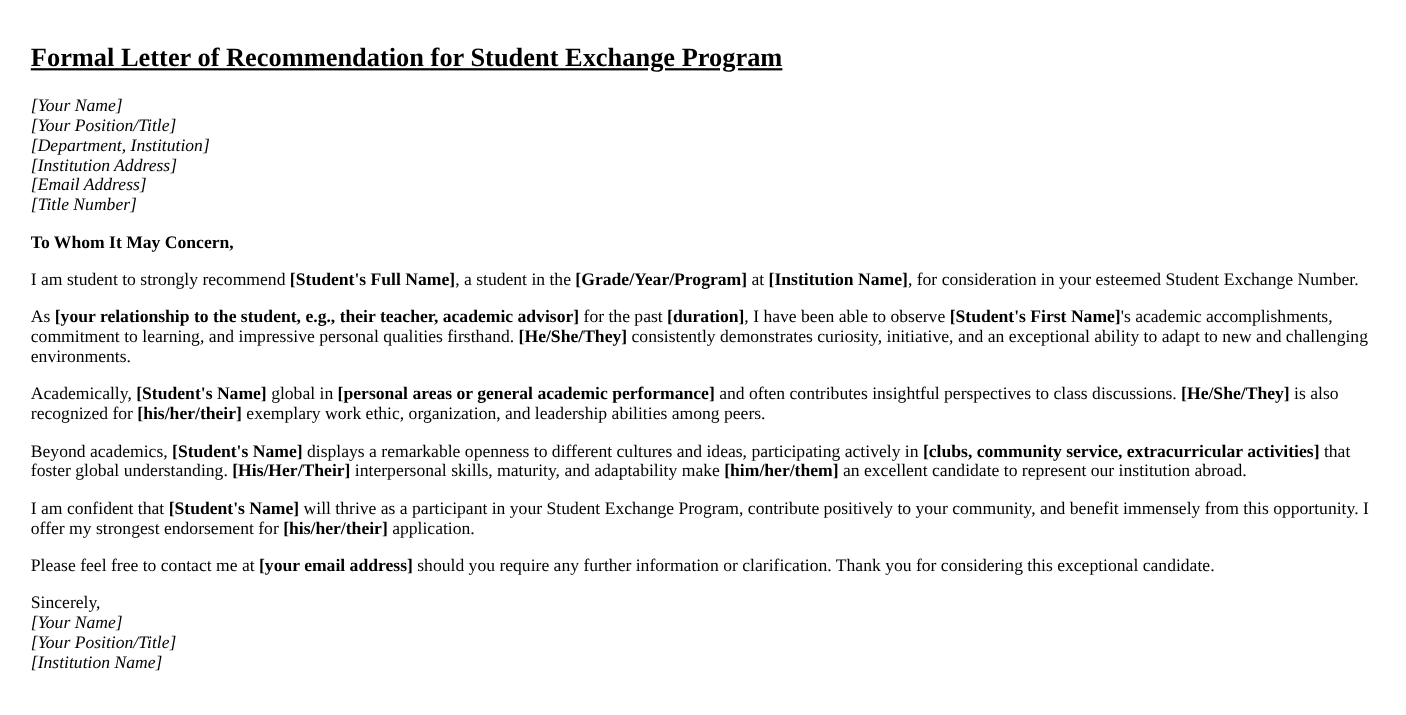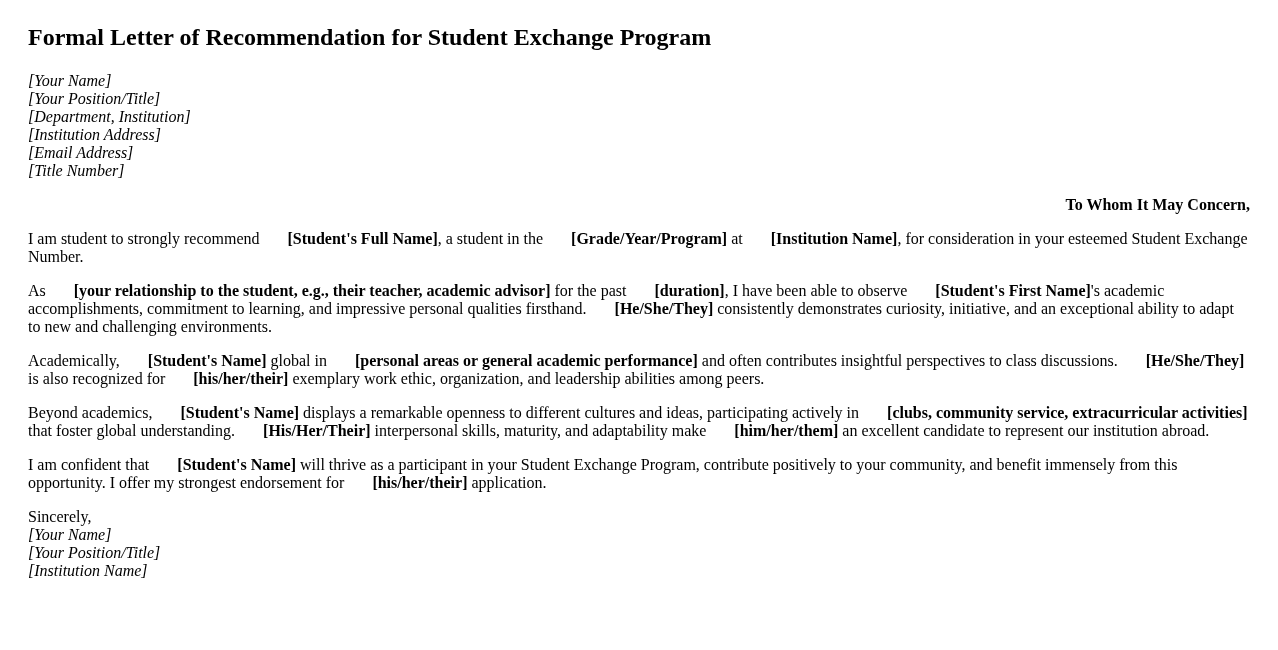--- a/index.html
+++ b/index.html
@@ -14,34 +14,34 @@
     box-sizing: border-box;
     padding: 23px 28px 10px 28px;
     font-family: "Liberation Serif", "DejaVu Serif", serif;
     font-size: 16px;
     line-height: 18px;
   }
   h1.letter-title {
     font-size: 24px;
     line-height: 28px;
     font-weight: bold;
-    margin: 0 0 21px 0;
+    margin: 16px 0 21px 0;
     font-family: "Liberation Serif", "DejaVu Serif", serif;
+    text-decoration: underline;
   }
   p {
     margin: 16px 0;
   }
   .italic-block {
     font-style: italic;
   }
   .salutation {
     font-weight: bold;
-    text-align: right;
   }
-  b { font-weight: bold; margin-left: 24px; }
+  b { font-weight: bold; }
   .sig-italic { font-style: italic; }
 </style>
 </head>
 <body>
 
 <div class="page">
 
   <h1 class="letter-title">Formal Letter of Recommendation for Student Exchange Program</h1>
 
   <p class="italic-block"><span>[Your Name]</span><br><span>[Your Position/Title]</span><br><span>[Department, Institution]</span><br><span>[Institution Address]</span><br><span>[Email Address]</span><br><span>[Title Number]</span></p>
@@ -52,19 +52,20 @@
   <p><span>I am student to strongly recommend </span><b>[Student's Full Name]</b><span>, a student in the </span><b>[Grade/Year/Program]</b><span> at </span><b>[Institution Name]</b><span>, for consideration in your esteemed Student Exchange Number.</span></p>
 
   <p><span>As </span><b>[your relationship to the student, e.g., their teacher, academic advisor]</b><span> for the past </span><b>[duration]</b><span>, I have been able to observe </span><b>[Student's First Name]</b><span>'s academic accomplishments, commitment to learning, and impressive personal qualities firsthand. </span><b>[He/She/They]</b><span> consistently demonstrates curiosity, initiative, and an exceptional ability to adapt to new and challenging environments.</span></p>
 
   <p><span>Academically, </span><b>[Student's Name]</b><span> global in </span><b>[personal areas or general academic performance]</b><span> and often contributes insightful perspectives to class discussions. </span><b>[He/She/They]</b><span> is also recognized for </span><b>[his/her/their]</b><span> exemplary work ethic, organization, and leadership abilities among peers.</span></p>
 
   <p><span>Beyond academics, </span><b>[Student's Name]</b><span> displays a remarkable openness to different cultures and ideas, participating actively in </span><b>[clubs, community service, extracurricular activities]</b><span> that foster global understanding. </span><b>[His/Her/Their]</b><span> interpersonal skills, maturity, and adaptability make </span><b>[him/her/them]</b><span> an excellent candidate to represent our institution abroad.</span></p>
 
   <p><span>I am confident that </span><b>[Student's Name]</b><span> will thrive as a participant in your Student Exchange Program, contribute positively to your community, and benefit immensely from this opportunity. I offer my strongest endorsement for </span><b>[his/her/their]</b><span> application.</span></p>
 
+  <p><span>Please feel free to contact me at </span><b>[your email address]</b><span> should you require any further information or clarification. Thank you for considering this exceptional candidate.</span></p>
 
   <p>
     <span>Sincerely,</span><br>
     <span class="sig-italic"><span>[Your Name]</span><br><span>[Your Position/Title]</span><br><span>[Institution Name]</span></span>
   </p>
 
 </div>
 
 </body></html>

